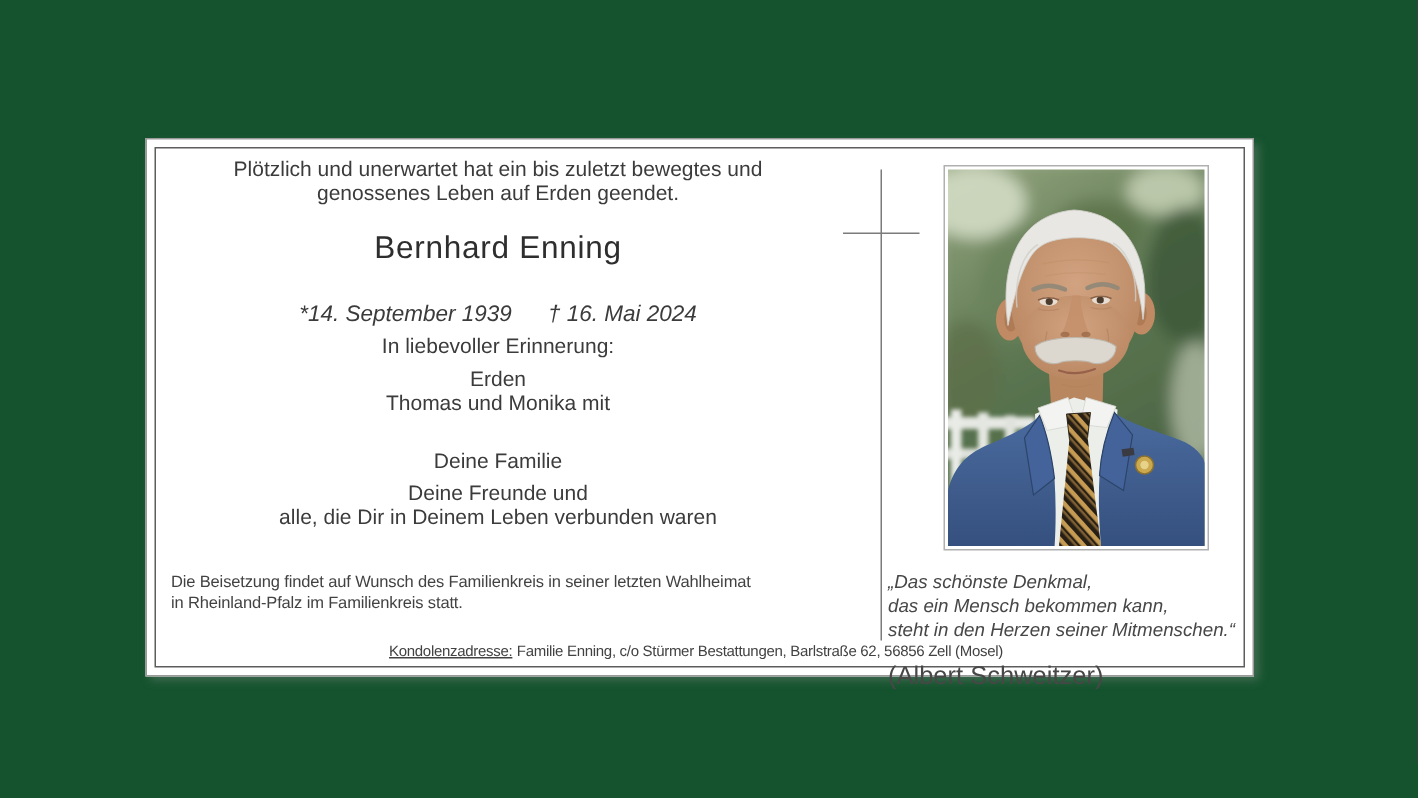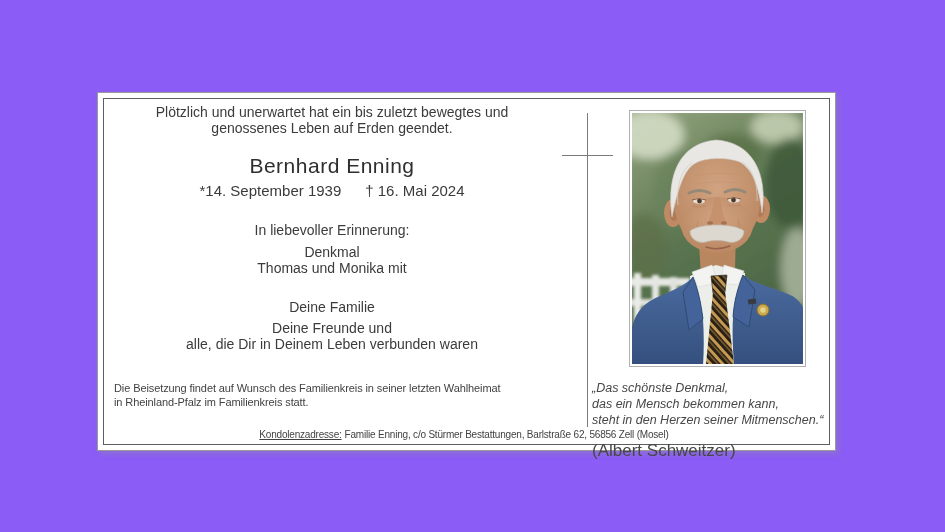--- a/index.html
+++ b/index.html
@@ -1,19 +1,19 @@
 <!DOCTYPE html>
 <html><head>
 <meta charset="utf-8">
 <style>
   html, body { margin: 0; padding: 0; background: #000; }
   #screen {
     position: relative;
     width: 945px; height: 532px;
-    background: #8b5cf6;
+    background: #14532d;
     overflow: hidden;
     font-family: "Liberation Sans", sans-serif;
   }
   .card {
     position: absolute; left: 97px; top: 92px;
     width: 739px; height: 359px;
     background: #ffffff;
     border: 1px solid #9a9a9a;
     box-sizing: border-box;
     box-shadow: 3px 3px 6px rgba(150,150,150,0.35);
@@ -24,21 +24,21 @@
     border: 1px solid #5d5d5d;
     pointer-events: none;
   }
   .abs { position: absolute; }
   .ctr { text-align: center; }
   .nowrap { white-space: nowrap; }
 
   
   .intro       { left: 8px; top: 11px;  width: 452px; font-size: 14px; line-height: 16px; }
   .name        { left: 8px; top: 53px;  width: 452px; font-size: 21px; line-height: 40px; letter-spacing: 0.5px; color: #2e2e2e; font-weight: 400; }
-  .dates       { left: 8px; top: 90px;  width: 452px; font-size: 15px; line-height: 16px; }
+  .dates       { left: 8px; top: 109px;  width: 452px; font-size: 15px; line-height: 16px; font-style: italic; }
   .dates .birth { margin-right: 24px; }
   .memory-head { left: 8px; top: 129px; width: 452px; font-size: 14px; line-height: 16px; }
   .mourners    { left: 8px; top: 151px; width: 452px; font-size: 14px; line-height: 16px; }
   .family      { left: 8px; top: 206px; width: 452px; font-size: 14px; line-height: 16px; }
   .friends     { left: 8px; top: 227px; width: 452px; font-size: 14px; line-height: 16px; }
   .funeral     { left: 16px; top: 289px; width: 700px; font-size: 11px; line-height: 13.5px; letter-spacing: -0.1px; color: #424242; }
   .condolence  { left: 16px; top: 336px; width: 700px; font-size: 10px; line-height: 12px; letter-spacing: -0.2px; color: #424242; text-align: center; }
   .condolence .label { text-decoration: underline; }
   .condolence .text  { margin-left: 3px; }
 
@@ -76,21 +76,21 @@
 
     <div class="abs ctr name nowrap">Bernhard Enning</div>
 
     <div class="abs ctr dates nowrap">
       <span class="birth">*14. September 1939</span><span>† 16. Mai 2024</span>
     </div>
 
     <div class="abs ctr memory-head nowrap">In liebevoller Erinnerung:</div>
 
     <div class="abs ctr mourners">
-      <div class="nowrap">Denkmal</div>
+      <div class="nowrap">Erden</div>
       <div class="nowrap">Thomas und Monika mit</div>
     </div>
 
     <div class="abs ctr family nowrap">Deine Familie</div>
 
     <div class="abs ctr friends">
       <div class="nowrap">Deine Freunde und</div>
       <div class="nowrap">alle, die Dir in Deinem Leben verbunden waren</div>
     </div>
 

